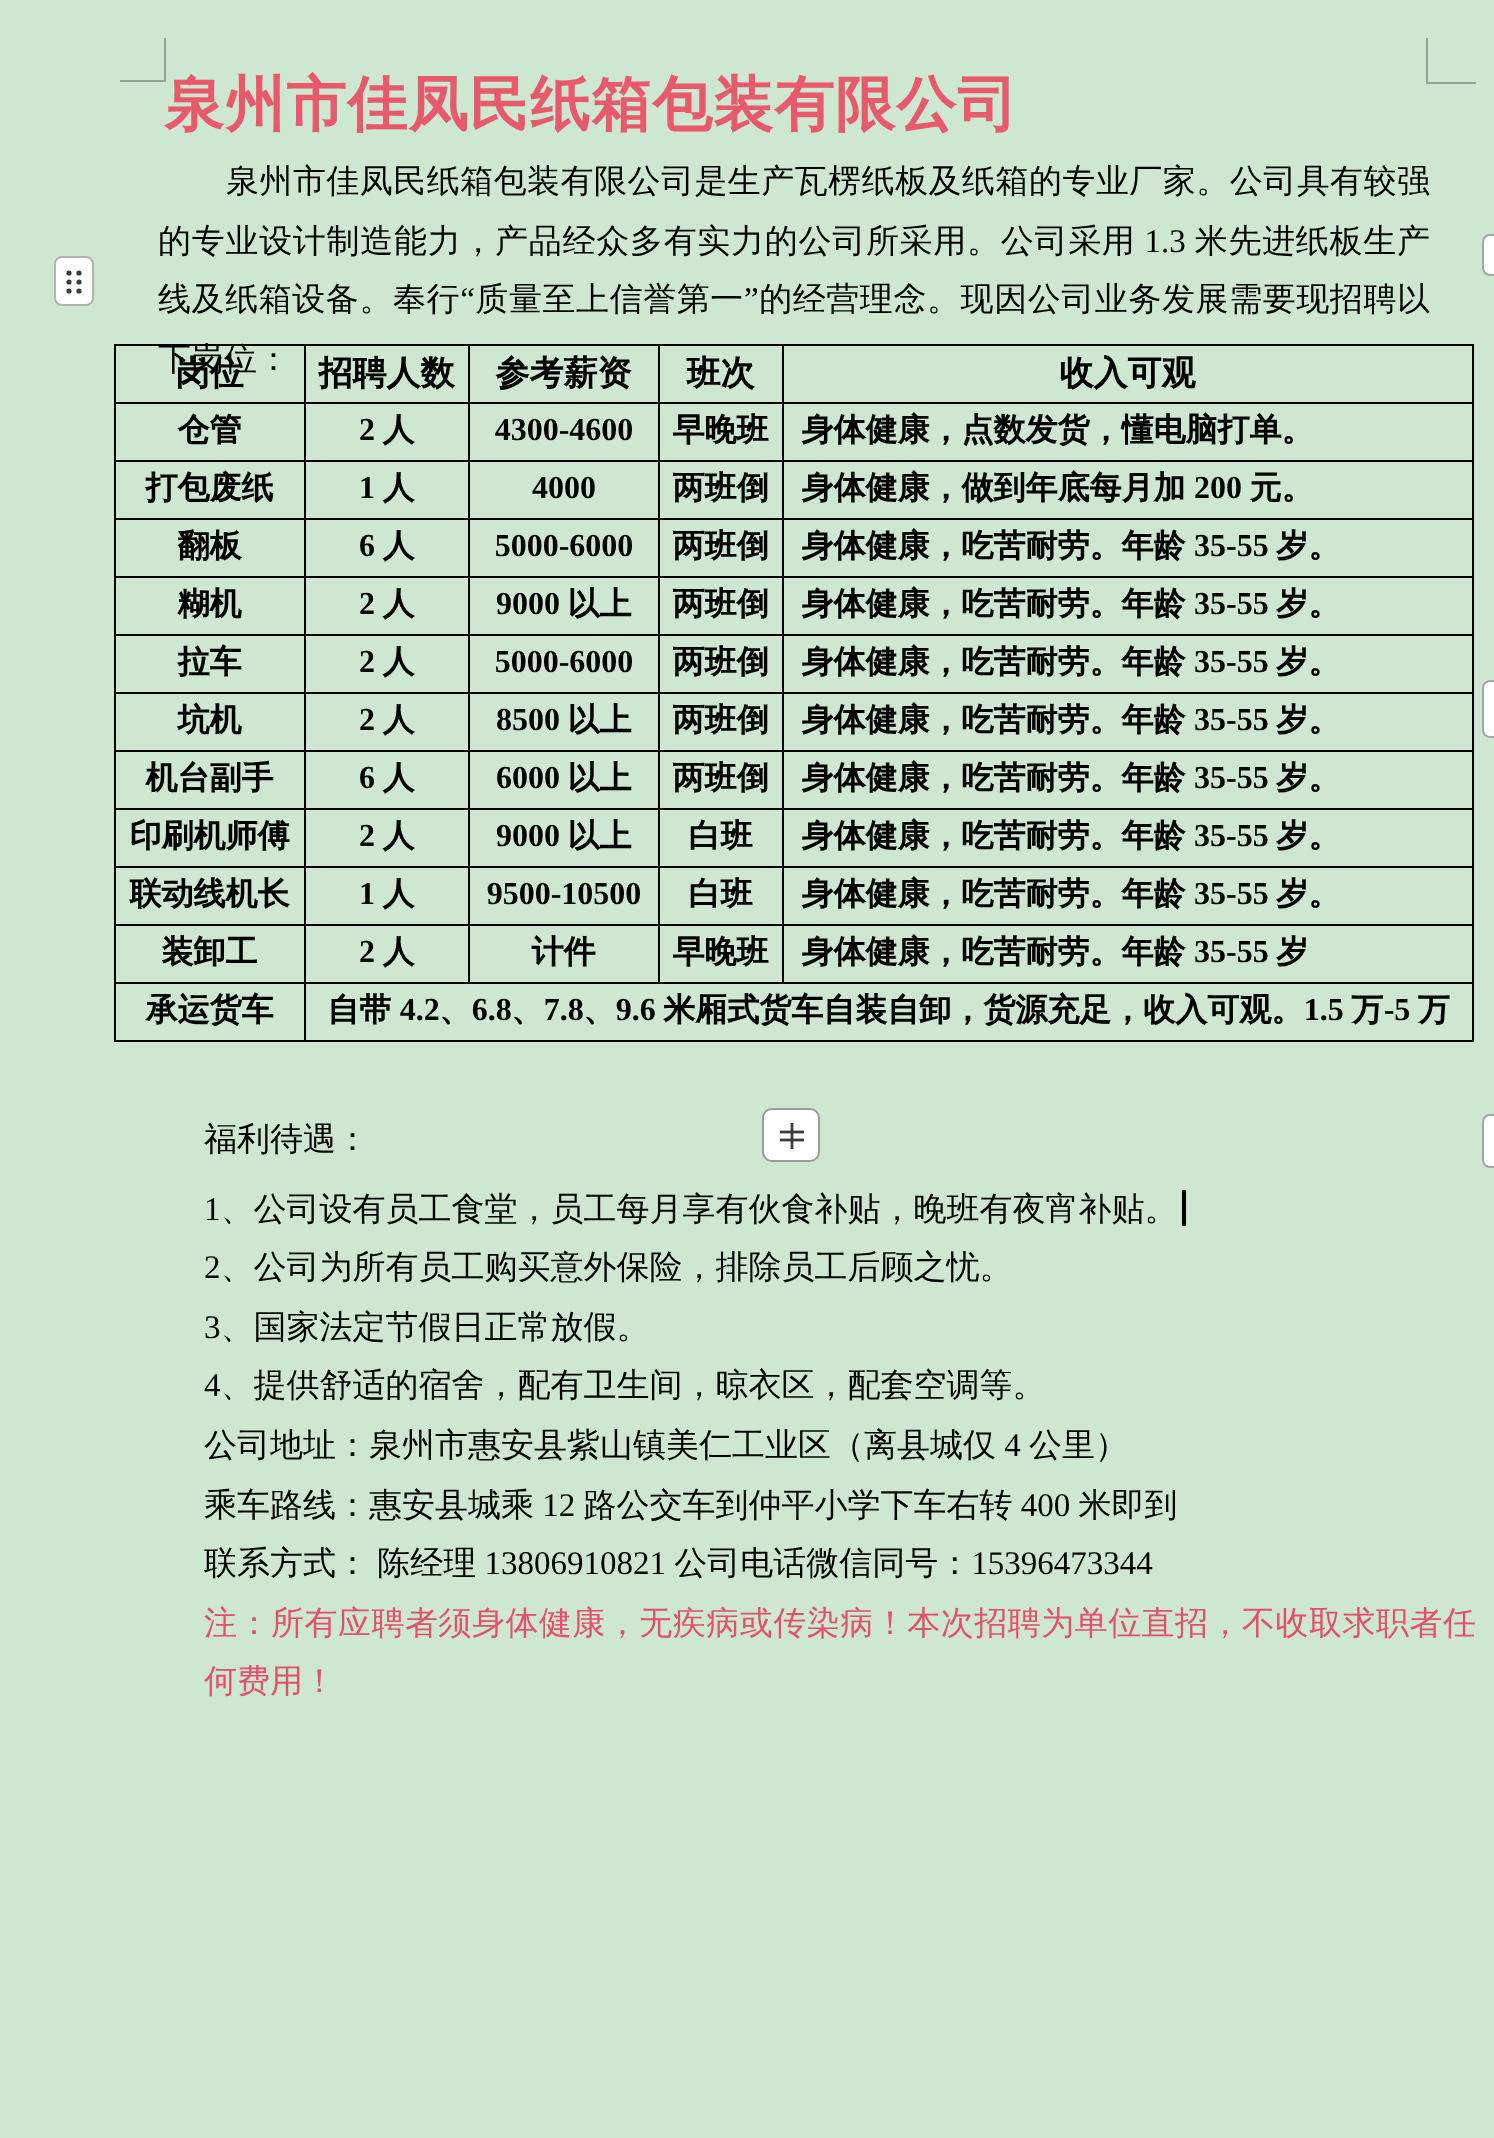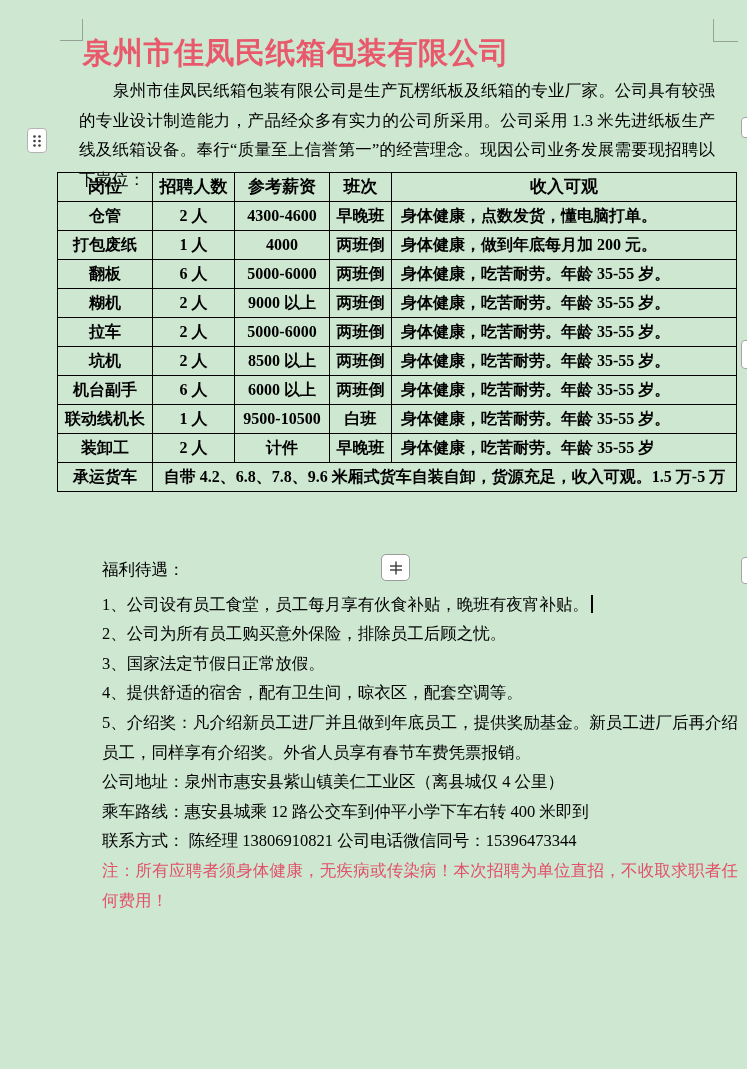--- a/index.html
+++ b/index.html
@@ -142,20 +142,27 @@
           <td class="c4">身体健康，吃苦耐劳。年龄 35-55 岁。</td>
         </tr>
         <tr>
           <td class="c0">机台副手</td>
           <td class="c1">6 人</td>
           <td class="c2">6000 以上</td>
           <td class="c3">两班倒</td>
           <td class="c4">身体健康，吃苦耐劳。年龄 35-55 岁。</td>
         </tr>
         <tr>
+          <td class="c0">印刷机师傅</td>
+          <td class="c1">2 人</td>
+          <td class="c2">9000 以上</td>
+          <td class="c3">白班</td>
+          <td class="c4">身体健康，吃苦耐劳。年龄 35-55 岁。</td>
+        </tr>
+        <tr>
           <td class="c0">联动线机长</td>
           <td class="c1">1 人</td>
           <td class="c2">9500-10500</td>
           <td class="c3">白班</td>
           <td class="c4">身体健康，吃苦耐劳。年龄 35-55 岁。</td>
         </tr>
         <tr>
           <td class="c0">装卸工</td>
           <td class="c1">2 人</td>
           <td class="c2">计件</td>
@@ -178,21 +185,20 @@
       <line x1="2" y1="10" x2="14" y2="10"></line>
     </svg>
   </div>
 
   <div class="lower">
     <p class="heading">福利待遇：</p>
     <p><span>1、公司设有员工食堂，员工每月享有伙食补贴，晚班有夜宵补贴。</span><span class="caret"></span></p>
     <p>2、公司为所有员工购买意外保险，排除员工后顾之忧。</p>
     <p>3、国家法定节假日正常放假。</p>
     <p>4、提供舒适的宿舍，配有卫生间，晾衣区，配套空调等。</p>
-    <p>5、介绍奖：凡介绍新员工进厂并且做到年底员工，提供奖励基金。新员工进厂后再介绍员工，同样享有介绍奖。外省人员享有春节车费凭票报销。</p>
     <p>公司地址：泉州市惠安县紫山镇美仁工业区（离县城仅 4 公里）</p>
     <p>乘车路线：惠安县城乘 12 路公交车到仲平小学下车右转 400 米即到</p>
     <p>联系方式：  陈经理 13806910821   公司电话微信同号：15396473344</p>
     <p class="note">注：所有应聘者须身体健康，无疾病或传染病！本次招聘为单位直招，不收取求职者任何费用！</p>
   </div>
 
   <div class="edge-btn b1"></div>
   <div class="edge-btn b2"></div>
   <div class="edge-btn b3"></div>
 

